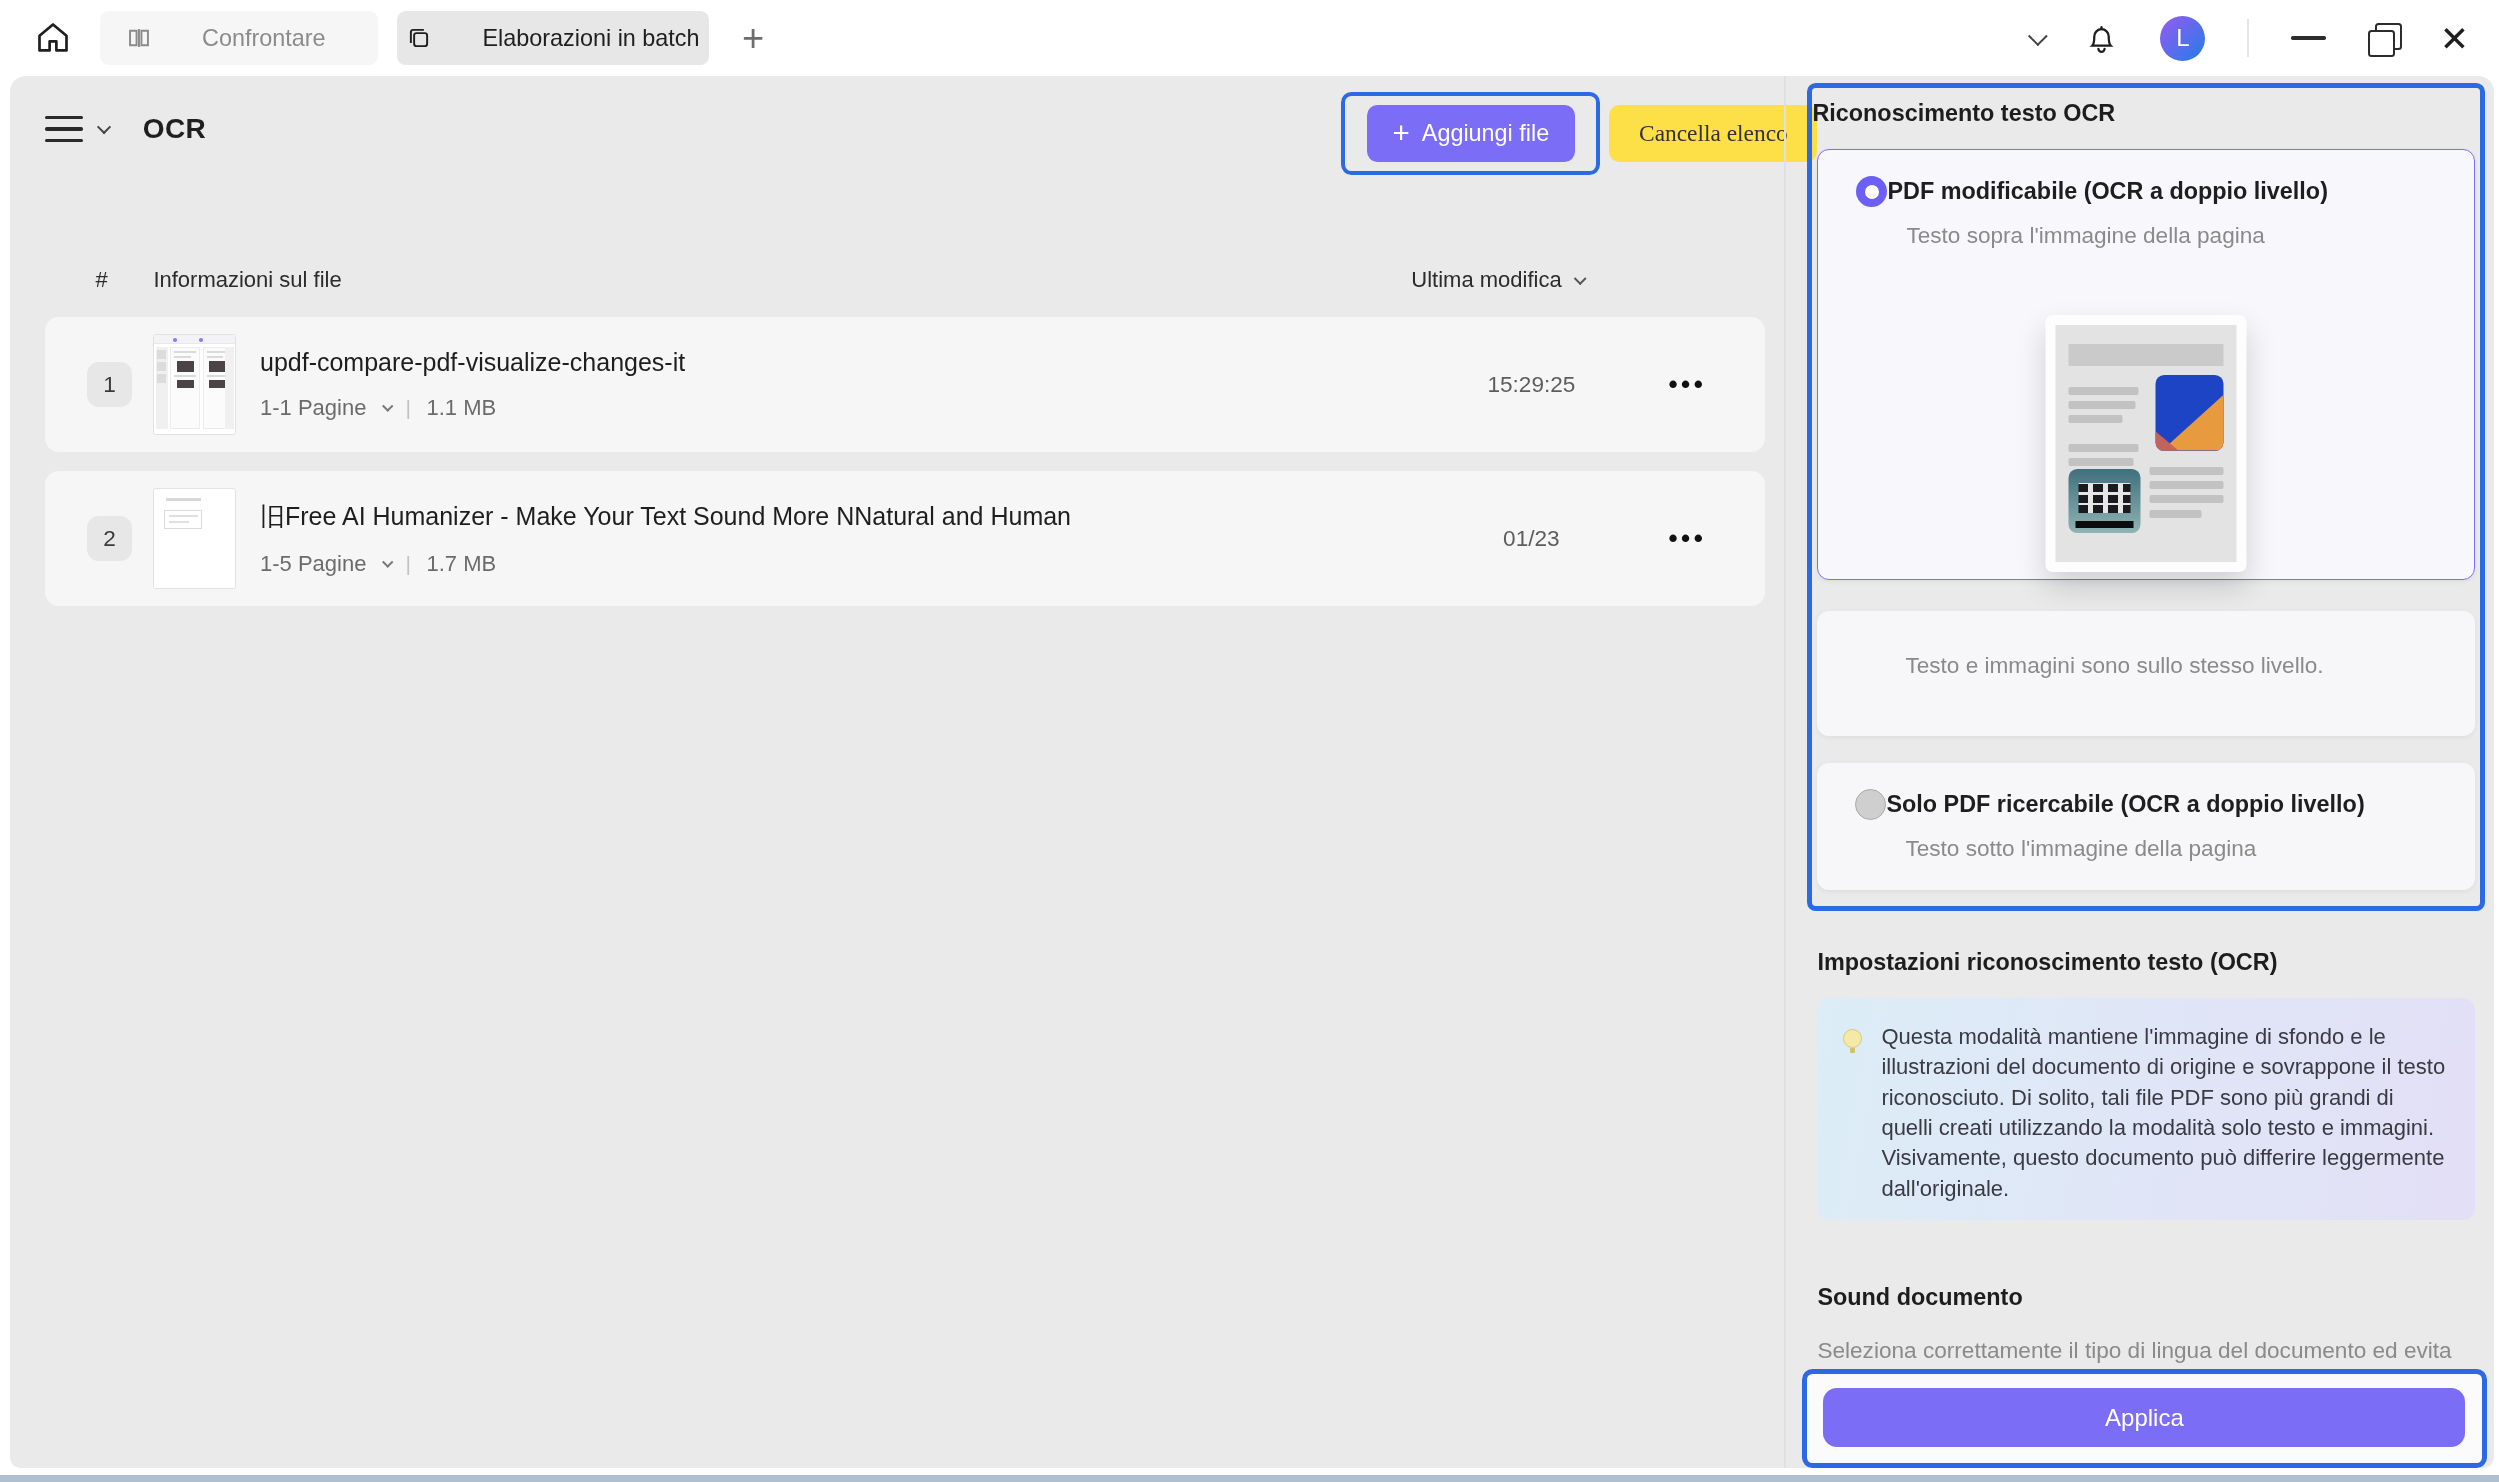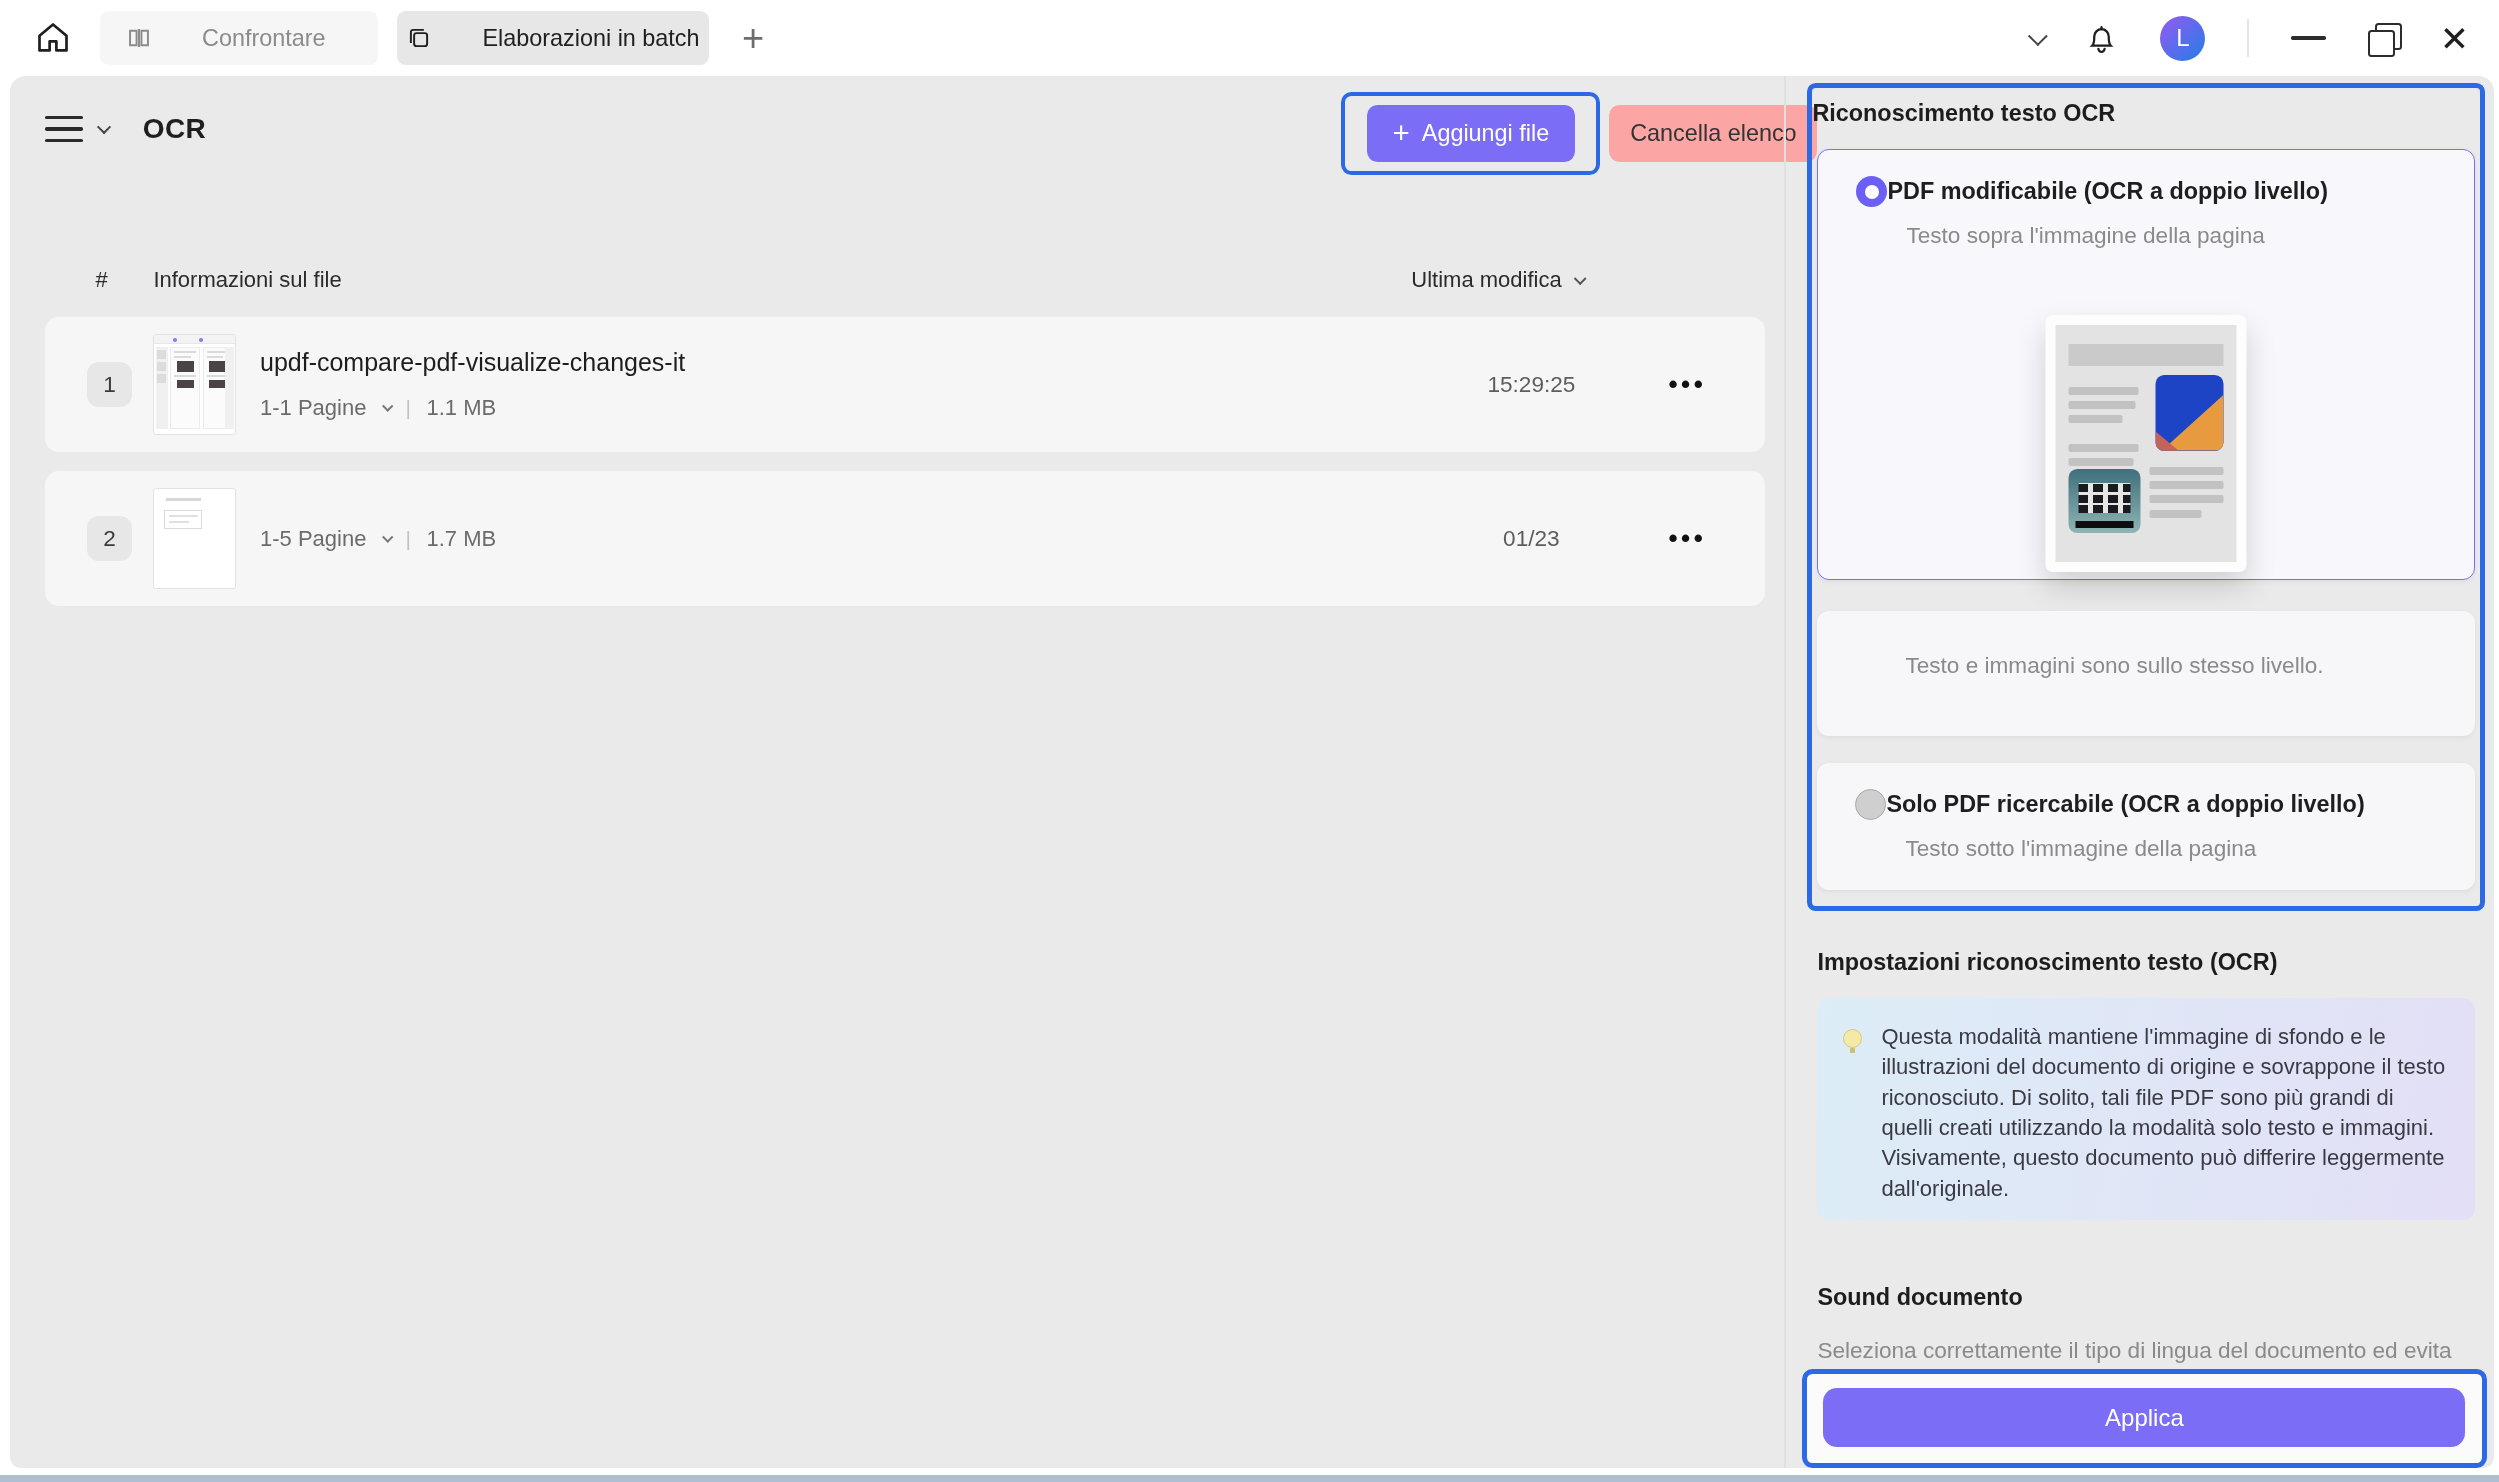--- a/index.html
+++ b/index.html
@@ -41,21 +41,21 @@
   .menu-icon i:nth-child(1){width:38px} .menu-icon i:nth-child(2){width:38px} .menu-icon i:nth-child(3){width:38px}
   .menu-chev { margin-left:12px; }
   .menu-chev .chev { width:10.4px; height:10.4px; border-color:#444; }
   .page-title { margin-left:35px; font-size:28px; font-weight:700; letter-spacing:0.4px; }
 
   .hl-box { border:4.3px solid #2c69e5; border-radius:10.4px; }
   .add-file-wrap { position:absolute; left:1296px; top:1.7px; width:259px; height:83px; display:flex; align-items:center; justify-content:center; }
   .btn { border-radius:10.4px; font-size:23.4px; display:flex; align-items:center; justify-content:center; cursor:default; }
   .btn-primary { width:208px; height:57px; background:#7b6df6; color:#fff; gap:12px; }
   .btn-plus { font-size:29.5px; font-weight:300; line-height:0; }
-  .btn-secondary { position:absolute; left:1564px; top:14.8px; width:208px; height:57px; background:#fca5a5; color:#333; }
+  .btn-secondary { position:absolute; left:1564px; top:14.8px; width:208px; height:57px; background:#fde047; color:#333;font-family:Liberation Serif, serif; }
 
   .cols { position:absolute; left:35px; right:21px; top:184px; height:43px; font-size:22px; color:#2b2b2b; }
   .col-hash { position:absolute; left:50px; top:7px; }
   .col-info { position:absolute; left:108px; top:7px; }
   .col-mod  { position:absolute; right:181px; top:7px; display:flex; align-items:center; gap:12px; }
   .col-mod .chev { width:8.7px; height:8.7px; border-width:2.2px; border-color:#555; }
 
   .rows { position:absolute; left:35px; top:241px; width:1720px; display:flex; flex-direction:column; gap:19px; }
   .file-row { height:135px; background:#f6f6f6; border-radius:14px; display:flex; align-items:center; padding:0 26px; }
   .row-badge { width:45px; height:45px; border-radius:12px; background:#e7e7e7; color:#3a3a3a; font-size:22.6px;
@@ -274,20 +274,21 @@
       <div class="file-row">
         <span class="row-badge">2</span>
         <span class="thumb">
           <span class="t2-line1"></span>
           <span class="t2-box">
               <i></i>
               <i style="margin-right:12px"></i>
             </span>
         </span>
         <span class="file-main">
+          <span class="file-name">旧Free AI Humanizer - Make Your Text Sound More NNatural and Human</span>
           <span class="file-meta">
             <span>1-5 Pagine</span>
             <span class="chev"></span>
             <span class="meta-sep">|</span>
             <span>1.7 MB</span>
           </span>
         </span>
         <span class="row-right">
           <span class="file-time">01/23</span>
           <span class="more-btn">•••</span>

